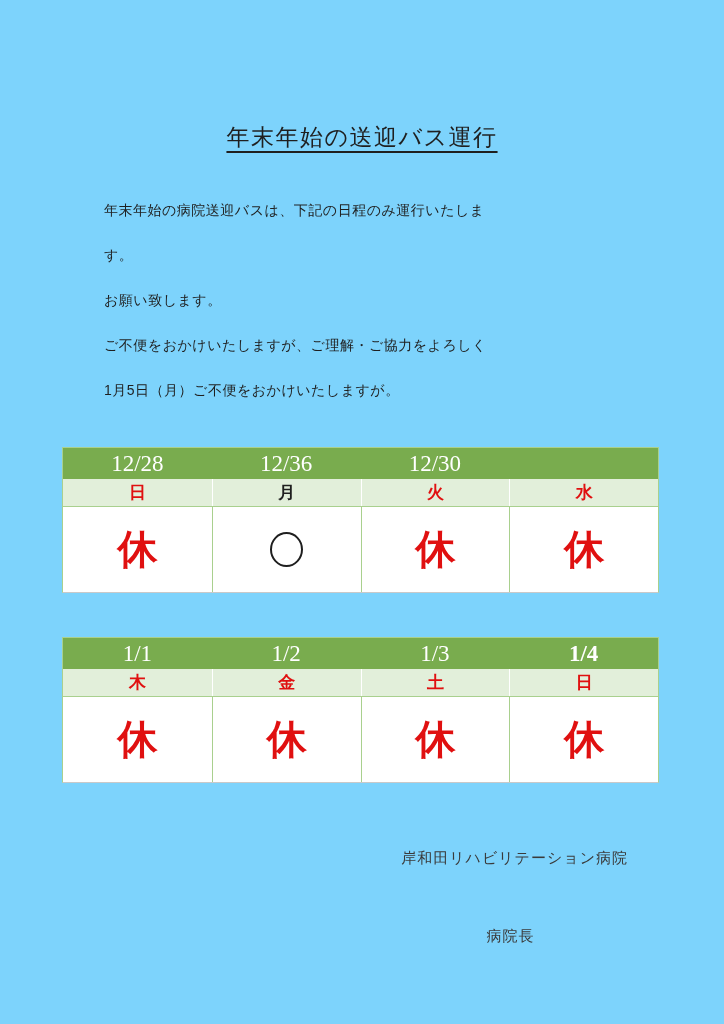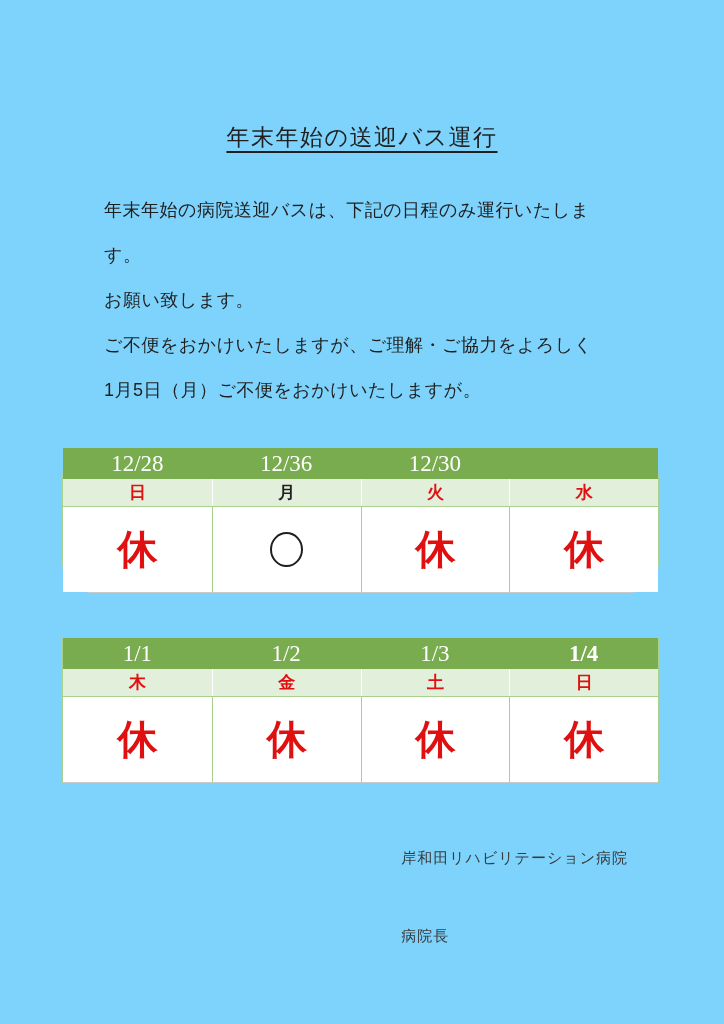--- a/index.html
+++ b/index.html
@@ -28,37 +28,37 @@
     text-underline-offset: 6px;
     text-decoration-thickness: 1.5px;
   }
 
   
   .body-text {
     position: absolute;
     top: 188px;
     left: 104px;
     width: 560px;
-    font-size: 18px;
+    font-size: 14px;
     line-height: 45px;
     letter-spacing: 0.5px;
   }
   .body-line { display: block; height: 45px; }
 
   
   .schedule-table {
     position: absolute;
     left: 62px;
     width: 597px;
     border: 1px solid #a9d08e;
     border-bottom-color: #c9c9c9;
     box-sizing: border-box;
     background: #ffffff;
   }
-  .schedule-table.t1 { top: 447px; border-radius: 31px; }
+  .schedule-table.t1 { top: 447px; }
   .schedule-table.t2 { top: 637px; }
 
   .row { display: grid; grid-template-columns: repeat(4, 1fr); }
   .row-date  { height: 31px; background: #79ac4e; }
   .row-day   { height: 27px; background: #e2efda; }
   .row-status{ height: 85px; background: #ffffff; border-top: 1px solid #a9d08e; }
 
   .cell { text-align: center; box-sizing: border-box; }
 
   .date-cell {
@@ -96,21 +96,21 @@
     border: 2px solid #1f1f1f;
     border-radius: 50%;
     background: transparent;
   }
 
   
   .footer {
     position: absolute;
     top: 843px;
     right: 96px;
-    text-align: left;
+    text-align: center;
     font-size: 15px;
     line-height: 30px;
     color: #3a3a3a;
     letter-spacing: 1px;
   }
   .footer .sig { padding-right: 8px; margin-top: 48px; }
 </style>
 </head>
 <body>
 

